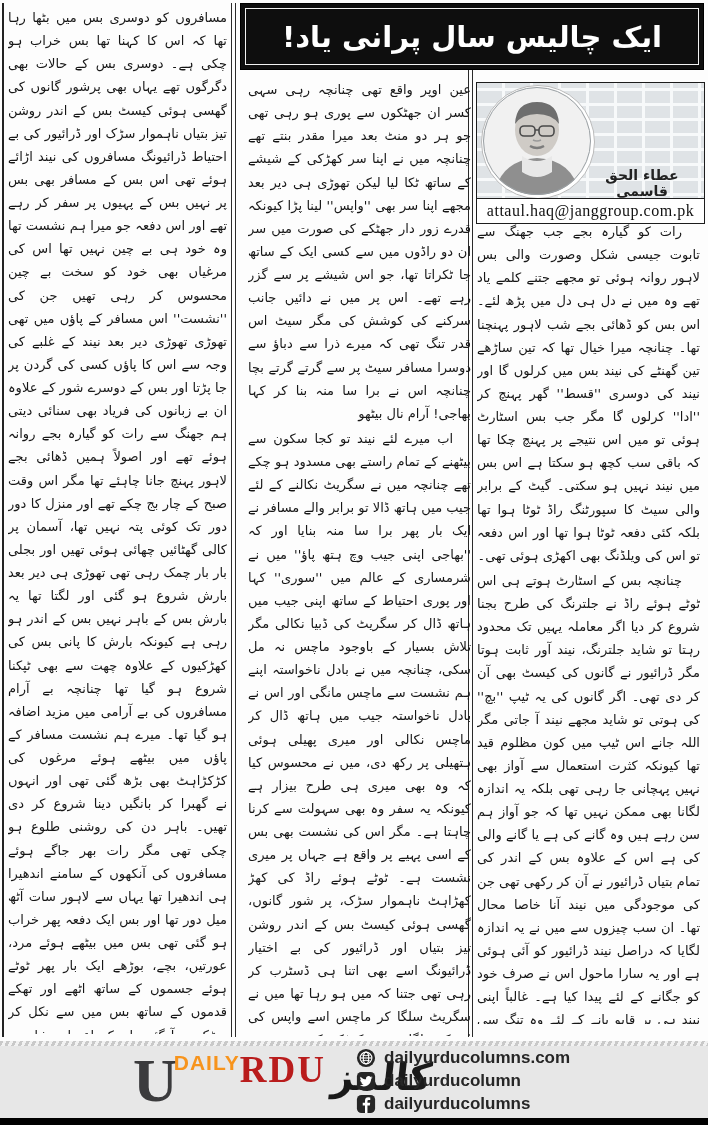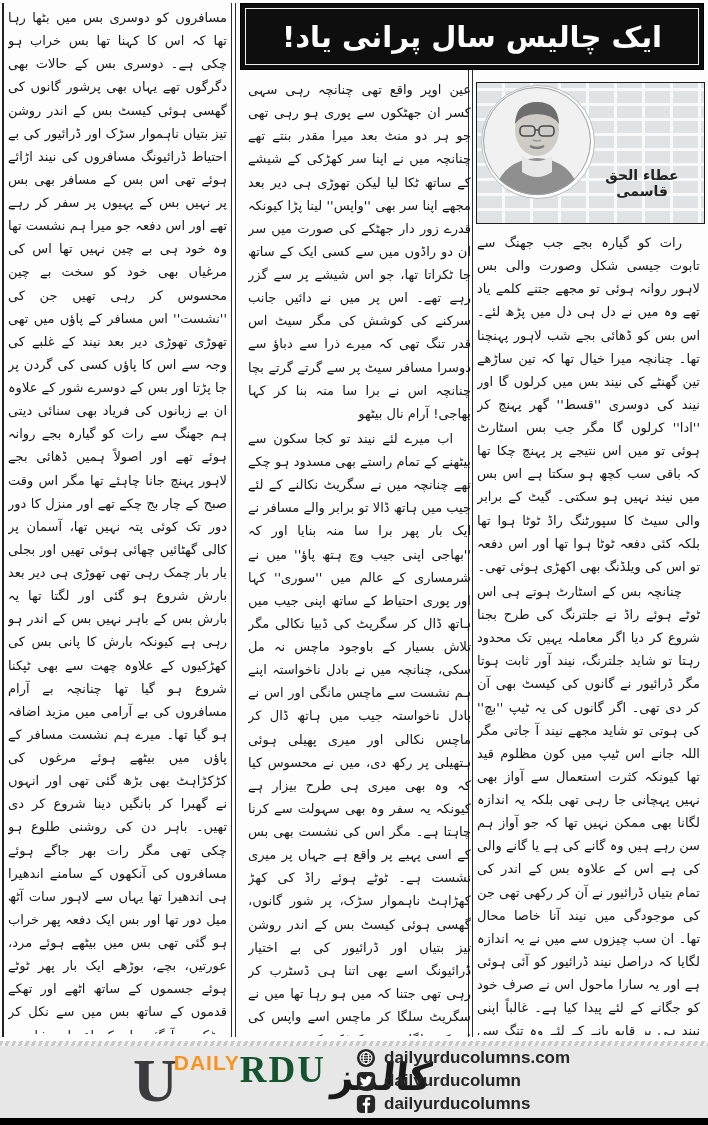--- a/index.html
+++ b/index.html
@@ -42,35 +42,35 @@
              border-top:1px solid #1d1d1d;display:flex;align-items:center;justify-content:center;
              font-family:"Liberation Serif", serif;font-size:16px;color:#111;letter-spacing:.5px;box-sizing:border-box;}
 
   
   .col{position:absolute;direction:rtl;text-align:justify;color:#171717;
        font-size:13px;line-height:1.78;overflow:hidden;}
   .col p{margin:0 0 2px 0;text-indent:18px;}
   .col p.cont{text-indent:0;}
   .col-left{left:8px;top:6px;width:219px;height:1028px;}
   .col-mid{left:248px;top:78px;width:223px;height:958px;}
-  .col-right{left:477px;top:231px;width:223px;height:804px;}
+  .col-right{left:477px;top:220px;width:223px;height:804px;}
 
   
   .dotted-strip{position:absolute;left:0;top:1041px;width:708px;height:5px;
                 background:repeating-linear-gradient(115deg,#c9c9c9 0 3px,#f2f2f2 3px 6px);}
   .footer{position:absolute;left:0;top:1046px;width:708px;height:72px;background:#e7e7e7;}
   .bottom-bar{position:absolute;left:0;top:1118px;width:708px;height:7px;background:#000;}
 
   
   .logo{position:absolute;left:133px;top:1px;height:70px;display:flex;align-items:flex-start;}
   .logo-u{font-family:"Liberation Serif", serif;font-weight:bold;font-size:62px;line-height:66px;color:#3b3b3d;}
   .logo-stack{display:flex;flex-direction:row;margin-left:-4px;margin-top:6px;}
   .logo-daily{font-family:"Liberation Sans", sans-serif;font-weight:bold;font-size:21px;
               color:#f7941d;letter-spacing:1px;line-height:20px;}
-  .logo-rdu{font-family:"Liberation Serif", serif;font-weight:bold;font-size:37px;line-height:34px;color:#14532d;letter-spacing:2px;}
+  .logo-rdu{font-family:"Liberation Serif", serif;font-weight:bold;font-size:37px;line-height:34px;color:#b91c1c;letter-spacing:2px;}
   .logo-urdu{font-size:38px;font-weight:bold;color:#1a1a1a;direction:rtl;margin-left:6px;margin-top:8px;
              font-family:"DejaVu Sans", sans-serif;transform:skewX(-6deg);}
 
   
   .social{position:absolute;left:356px;top:2px;display:flex;flex-direction:column;gap:3px;}
   .social-row{display:flex;align-items:flex-end;gap:8px;height:20px;}
   .social-icon{width:20px;height:20px;flex:0 0 20px;}
   .social-label{font-family:"Liberation Sans", sans-serif;font-weight:bold;font-size:17px;color:#262626;}
 </style>
 </head>
@@ -107,20 +107,21 @@
             <rect x="38" y="40" width="15" height="10" rx="4" fill="none" stroke="#4a4a4a" stroke-width="1.6"></rect>
             <rect x="57" y="40" width="15" height="10" rx="4" fill="none" stroke="#4a4a4a" stroke-width="1.6"></rect>
             <line x1="53" y1="44" x2="57" y2="44" stroke="#4a4a4a" stroke-width="1.6"></line>
             <path d="M48 60 Q55 64 62 60" fill="none" stroke="#7c7c7c" stroke-width="2.4"></path>
             <path d="M51 54 Q55 56 59 54" fill="none" stroke="#9a9a9a" stroke-width="1.4"></path>
           </g>
           <circle cx="55" cy="55" r="53.5" fill="none" stroke="#9aa0a4" stroke-width="1"></circle>
         </svg>
       </div>
       <div class="signature">عطاء الحق قاسمی</div>
+      <div class="email-bar">attaul.haq@janggroup.com.pk</div>
     </div>
 
     <div class="col col-right">
       <p>رات کو گیارہ بجے جب جھنگ سے تابوت جیسی شکل وصورت والی بس لاہور روانہ ہوئی تو مجھے جتنے کلمے یاد تھے وہ میں نے دل ہی دل میں پڑھ لئے۔ اس بس کو ڈھائی بجے شب لاہور پہنچنا تھا۔ چنانچہ میرا خیال تھا کہ تین ساڑھے تین گھنٹے کی نیند بس میں کرلوں گا اور نیند کی دوسری ''قسط'' گھر پہنچ کر ''ادا'' کرلوں گا مگر جب بس اسٹارٹ ہوئی تو میں اس نتیجے پر پہنچ چکا تھا کہ باقی سب کچھ ہو سکتا ہے اس بس میں نیند نہیں ہو سکتی۔ گیٹ کے برابر والی سیٹ کا سپورٹنگ راڈ ٹوٹا ہوا تھا بلکہ کئی دفعہ ٹوٹا ہوا تھا اور اس دفعہ تو اس کی ویلڈنگ بھی اکھڑی ہوئی تھی۔</p>
       <p>چنانچہ بس کے اسٹارٹ ہوتے ہی اس ٹوٹے ہوئے راڈ نے جلترنگ کی طرح بجنا شروع کر دیا اگر معاملہ یہیں تک محدود رہتا تو شاید جلترنگ، نیند آور ثابت ہوتا مگر ڈرائیور نے گانوں کی کیسٹ بھی آن کر دی تھی۔ اگر گانوں کی یہ ٹیپ ''بچ'' کی ہوتی تو شاید مجھے نیند آ جاتی مگر اللہ جانے اس ٹیپ میں کون مظلوم قید تھا کیونکہ کثرت استعمال سے آواز بھی نہیں پہچانی جا رہی تھی بلکہ یہ اندازہ لگانا بھی ممکن نہیں تھا کہ جو آواز ہم سن رہے ہیں وہ گانے کی ہے یا گانے والی کی ہے اس کے علاوہ بس کے اندر کی تمام بتیاں ڈرائیور نے آن کر رکھی تھی جن کی موجودگی میں نیند آنا خاصا محال تھا۔ ان سب چیزوں سے میں نے یہ اندازہ لگایا کہ دراصل نیند ڈرائیور کو آئی ہوئی ہے اور یہ سارا ماحول اس نے صرف خود کو جگانے کے لئے پیدا کیا ہے۔ غالباً اپنی نیند ہی پر قابو پانے کے لئے وہ تنگ سی سڑک پر بس کو فل اسپیڈ پر دوڑا رہا تھا اور ''مور اوور'' یہ کہ اس اسپیڈ پر بس چلاتے ہوئے وہ گردن موڑ کر کنڈیکٹر کو ہدایات بھی دیتا تھا میری نشست بس کے بائیں جانب والے پہیے کے</p>
     </div>
 
     <div class="col col-mid">
       <p class="cont">عین اوپر واقع تھی چنانچہ رہی سہی کسر ان جھٹکوں سے پوری ہو رہی تھی جو ہر دو منٹ بعد میرا مقدر بنتے تھے چنانچہ میں نے اپنا سر کھڑکی کے شیشے کے ساتھ ٹکا لیا لیکن تھوڑی ہی دیر بعد مجھے اپنا سر بھی ''واپس'' لینا پڑا کیونکہ قدرے زور دار جھٹکے کی صورت میں سر ان دو راڈوں میں سے کسی ایک کے ساتھ جا ٹکراتا تھا، جو اس شیشے پر سے گزر رہے تھے۔ اس پر میں نے دائیں جانب سرکنے کی کوشش کی مگر سیٹ اس قدر تنگ تھی کہ میرے ذرا سے دباؤ سے دوسرا مسافر سیٹ پر سے گرتے گرتے بچا چنانچہ اس نے برا سا منہ بنا کر کہا بھاجی! آرام نال بیٹھو</p>
       <p>اب میرے لئے نیند تو کجا سکون سے بیٹھنے کے تمام راستے بھی مسدود ہو چکے تھے چنانچہ میں نے سگریٹ نکالنے کے لئے جیب میں ہاتھ ڈالا تو برابر والے مسافر نے ایک بار پھر برا سا منہ بنایا اور کہ ''بھاجی اپنی جیب وچ ہتھ پاؤ'' میں نے شرمساری کے عالم میں ''سوری'' کہا اور پوری احتیاط کے ساتھ اپنی جیب میں ہاتھ ڈال کر سگریٹ کی ڈبیا نکالی مگر تلاش بسیار کے باوجود ماچس نہ مل سکی، چنانچہ میں نے بادل ناخواستہ اپنے ہم نشست سے ماچس مانگی اور اس نے بادل ناخواستہ جیب میں ہاتھ ڈال کر ماچس نکالی اور میری پھیلی ہوئی ہتھیلی پر رکھ دی، میں نے محسوس کیا کہ وہ بھی میری ہی طرح بیزار ہے کیونکہ یہ سفر وہ بھی سہولت سے کرنا چاہتا ہے۔ مگر اس کی نشست بھی بس کے اسی پہیے پر واقع ہے جہاں پر میری نشست ہے۔ ٹوٹے ہوئے راڈ کی کھڑ کھڑاہٹ ناہموار سڑک، پر شور گانوں، گھسی ہوئی کیسٹ بس کے اندر روشن تیز بتیاں اور ڈرائیور کی بے اختیار ڈرائیونگ اسے بھی اتنا ہی ڈسٹرب کر رہی تھی جتنا کہ میں ہو رہا تھا میں نے سگریٹ سلگا کر ماچس اسے واپس کی اور کش لگاتے ہوئے کھڑکی کے شیشے سے باہر کی طرف جھانکا مگر بس میں سے نکلتی ہوئی روشنیوں کے دائرے سے آگے اندھیرا ہی اندھیرا تھا۔</p>

